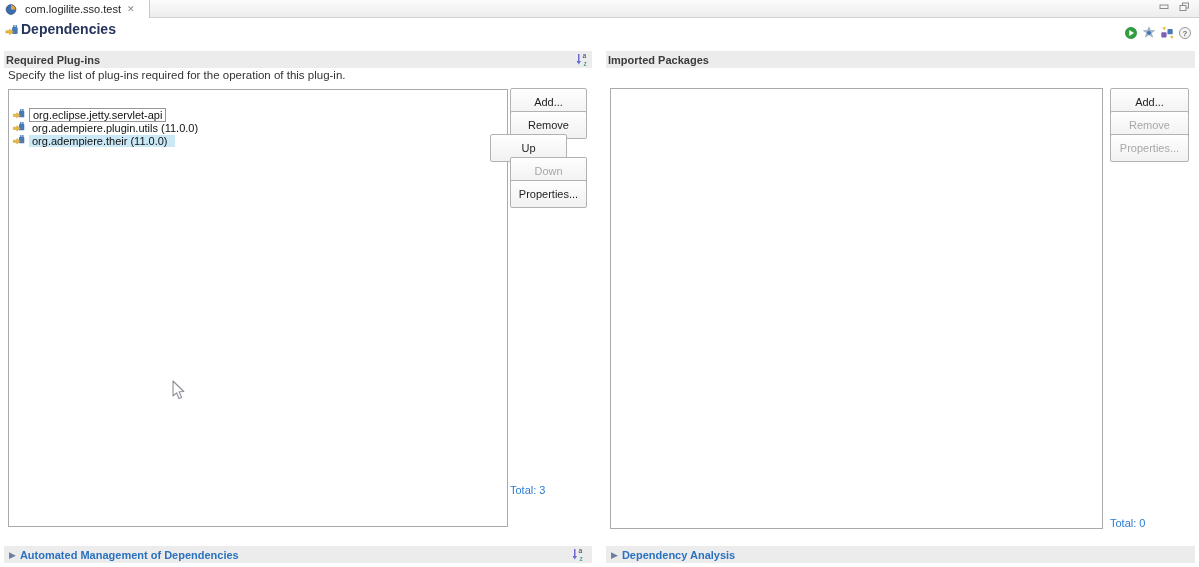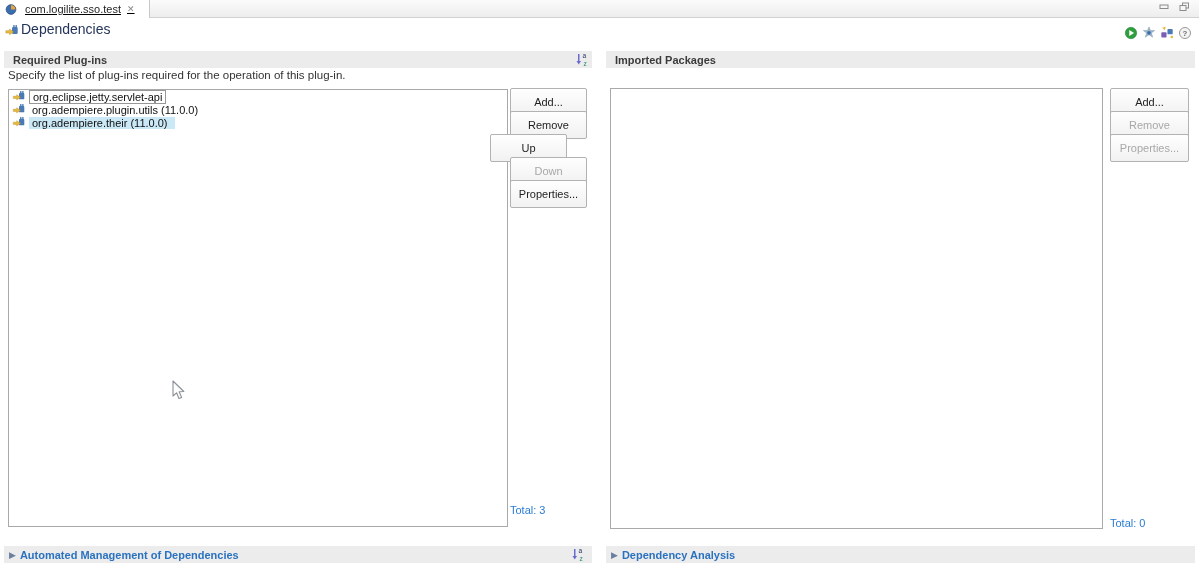--- a/index.html
+++ b/index.html
@@ -5,40 +5,40 @@
   * { box-sizing: border-box; }
   html,body { margin:0; padding:0; background:#fff; }
   body { font-family:"Liberation Sans","DejaVu Sans",sans-serif; }
   .root { position:relative; width:1199px; height:567px; background:#fff; overflow:hidden; }
 
   
   .tabbar { position:absolute; top:0; left:0; width:1199px; height:18px;
             background:linear-gradient(#fbfbfb,#ededed); border-bottom:1px solid #d2d2d2; }
   .tab { position:absolute; left:0; top:0; height:18px; background:#fff;
          border-right:1px solid #c8c8c8; display:flex; align-items:center;
-         padding:0 14px 0 4px; gap:4px;text-decoration:underline; }
+         padding:0 14px 0 4px; gap:4px; }
   .tab-label { font-size:11px; color:#1f1f1f; white-space:nowrap; }
   .tab-close { font-size:9px; color:#888; margin-left:2px; cursor:default; }
   .win-controls { position:absolute; right:9px; top:2px; display:flex; gap:9px; }
 
   
   .page-title-row { position:absolute; top:18px; left:0; width:1199px; height:26px; background:#fff; }
   .page-title-icon { position:absolute; left:5px; top:6px; }
-  .page-title { position:absolute; left:21px; top:3px; font-size:14px; font-weight:normal; color:#24345a; }
+  .page-title { position:absolute; left:21px; top:3px; font-size:14px; font-weight:bold; color:#24345a; }
   .form-toolbar { position:absolute; right:7px; top:8px; display:flex; gap:4px; align-items:center; }
   .tb-icon { width:14px; height:14px; display:inline-block; }
 
   
   .section-header { position:absolute; height:17px; background:#ececec;
                     display:flex; align-items:center; }
-  .section-title { font-size:11px; font-weight:bold; color:#3b3b3b; padding-left:9px; }
+  .section-title { font-size:11px; font-weight:bold; color:#3b3b3b; padding-left:2px; }
   .sort-icon { position:absolute; right:2px; top:1px; width:15px; height:15px; }
   .desc { position:absolute; font-size:11.5px; color:#333; white-space:nowrap; }
 
-  .listbox { position:absolute; border:1px solid #a9a9a9; background:#fff; padding-top:0; }
+  .listbox { position:absolute; border:1px solid #a9a9a9; background:#fff; padding-top:18px; }
   .list-item { display:flex; align-items:center; height:13px; padding-left:3px;
                font-size:11px; color:#101010; white-space:nowrap; }
   .li-icon { width:14px; height:13px; flex:0 0 14px; margin-right:3px; }
   .li-label { padding:0 3px; line-height:12px; }
   .list-item.focused .li-label { border:1px solid #979797; background:#fff; }
   .list-item.selected .li-label { background:#cbe8f6; padding-right:7px; }
 
   .btn { position:absolute; width:77px; height:28px; border:1px solid #b2b2b2; border-radius:2px;
          background:linear-gradient(#fefefe,#f1f1f1); font-size:11px; color:#1e1e1e;
          display:flex; align-items:center; justify-content:center; cursor:default; }
@@ -148,21 +148,21 @@
       <span class="li-label">org.adempiere.their (11.0.0)</span>
     </div>
   </div>
 
   <div class="btn" style="left:510px; top:88px;">Add...</div>
   <div class="btn" style="left:510px; top:111px;">Remove</div>
   <div class="btn" style="left:490px; top:134px;">Up</div>
   <div class="btn disabled" style="left:510px; top:157px;">Down</div>
   <div class="btn" style="left:510px; top:180px;">Properties...</div>
 
-  <div class="total" style="left:510px; top:504px;">Total: 3</div>
+  <div class="total" style="left:510px; top:484px;">Total: 3</div>
 
   <div class="section-header" style="left:606px; top:51px; width:589px;">
     <span class="section-title">Imported Packages</span>
   </div>
 
   <div class="listbox" style="left:610px; top:88px; width:493px; height:441px;"></div>
 
   <div class="btn" style="left:1110px; top:88px; width:79px;">Add...</div>
   <div class="btn disabled" style="left:1110px; top:111px; width:79px;">Remove</div>
   <div class="btn disabled" style="left:1110px; top:134px; width:79px;">Properties...</div>

